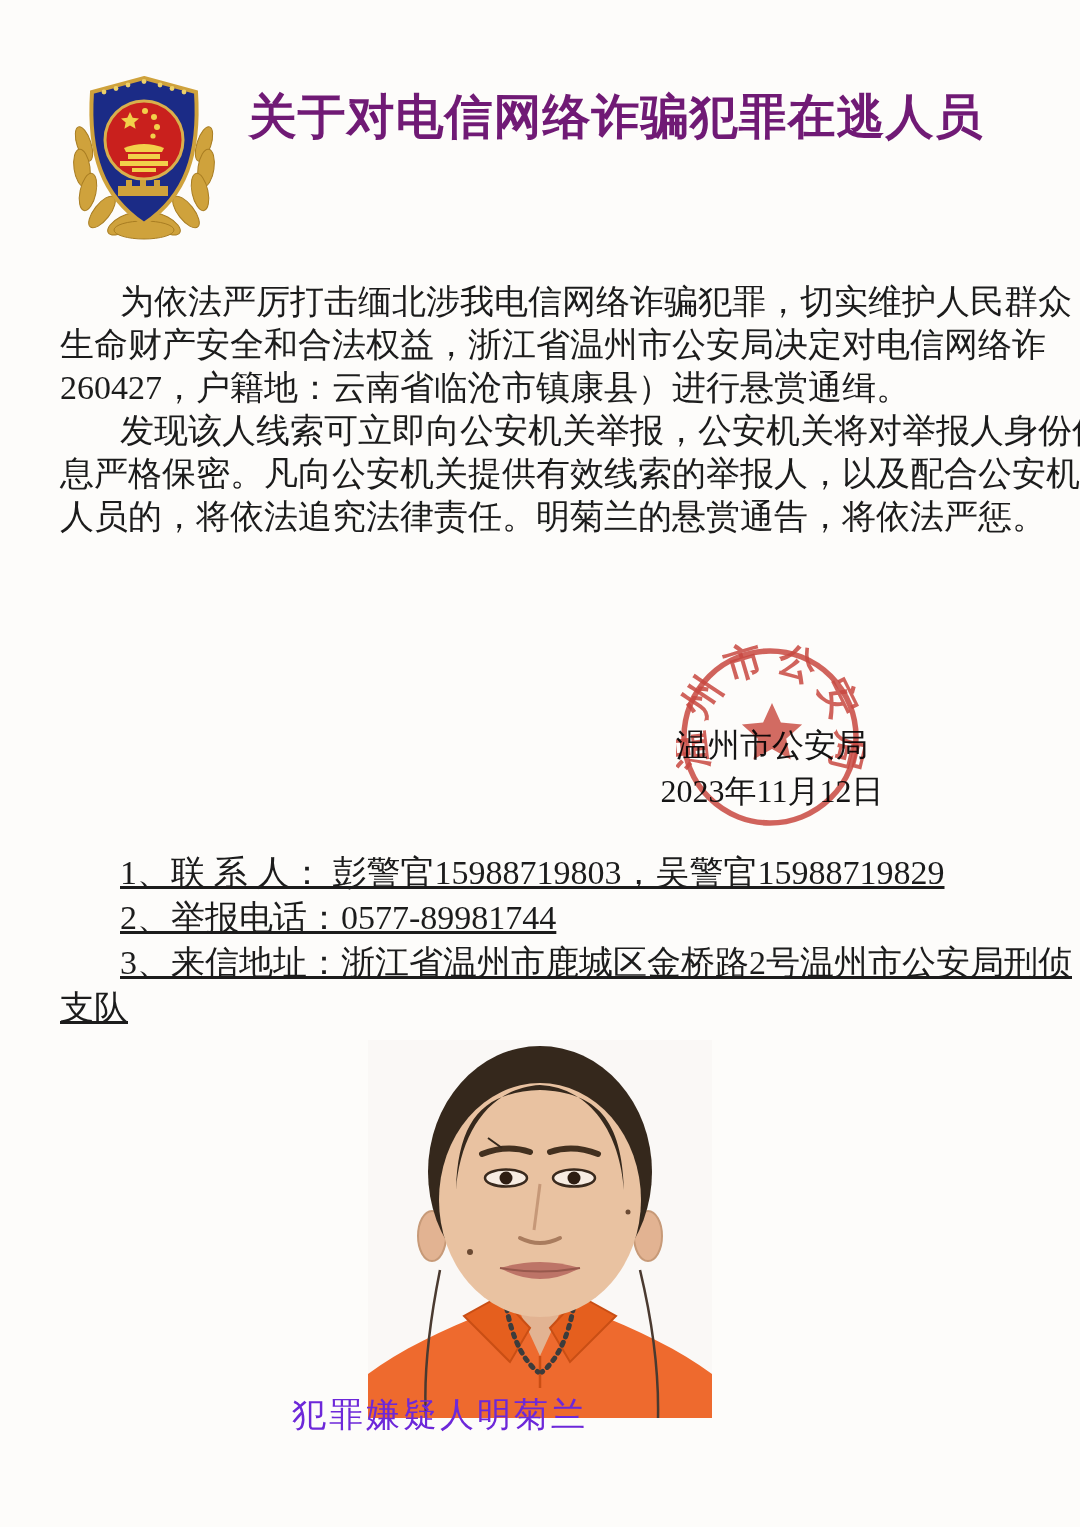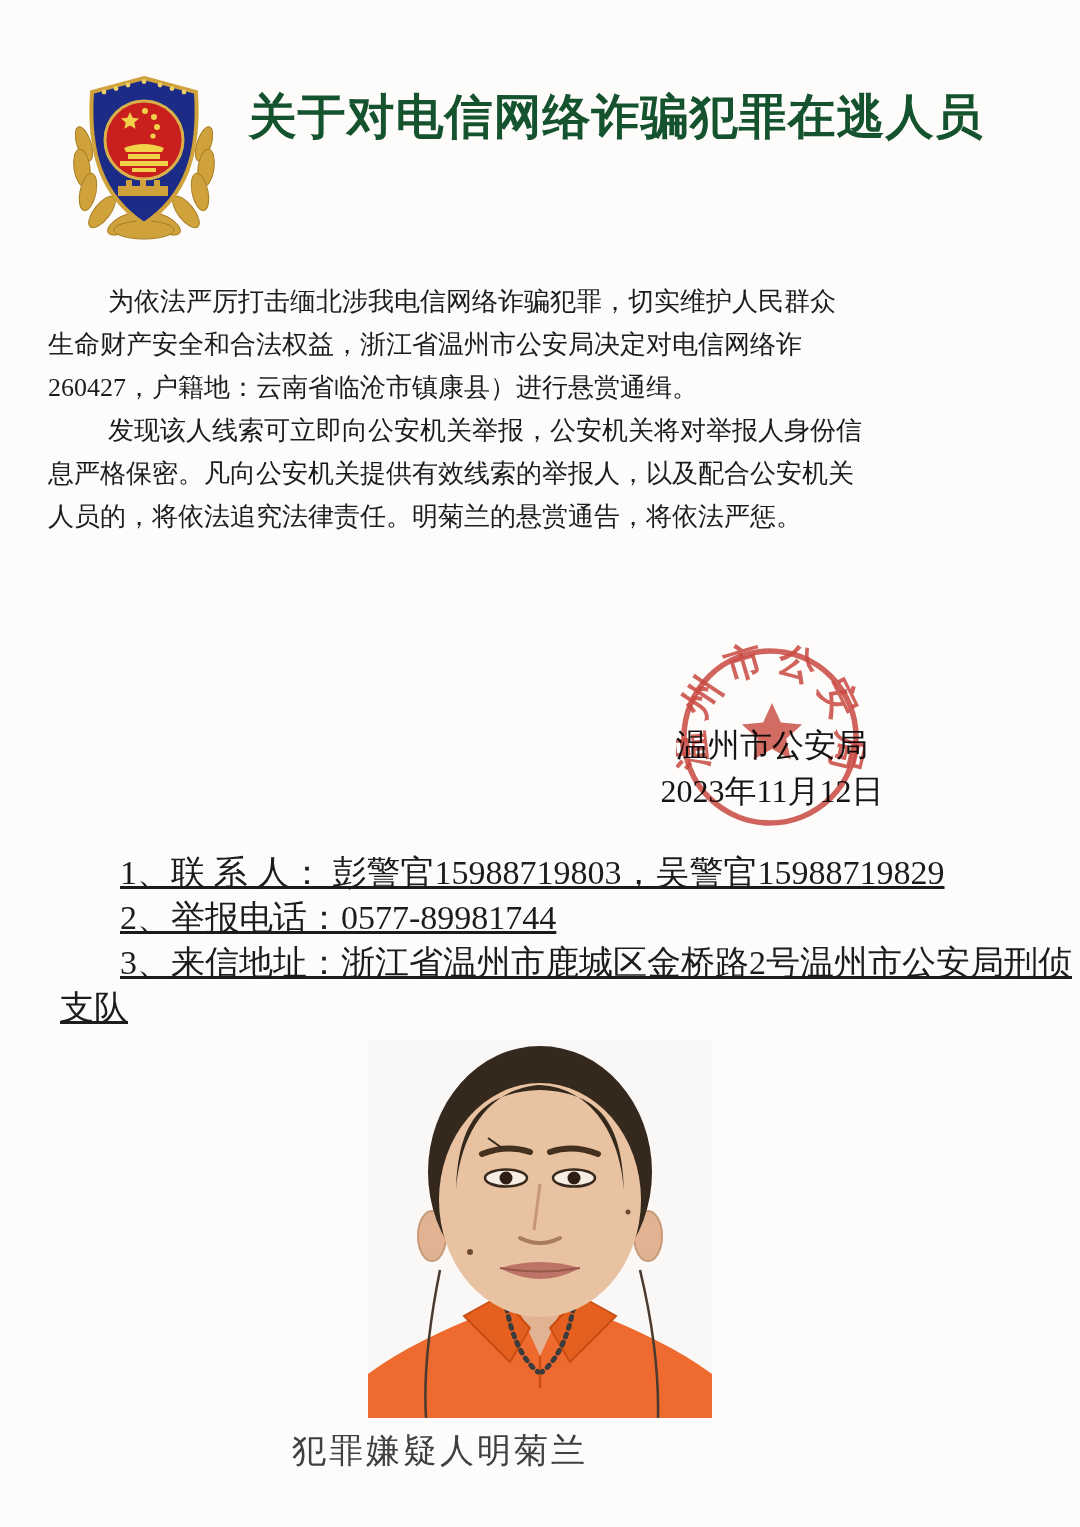--- a/index.html
+++ b/index.html
@@ -4,38 +4,38 @@
 <style>
   html,body{margin:0;padding:0;}
   body{
     width:1080px;height:1527px;position:relative;overflow:hidden;
     background:#fdfcfa;color:#1c1c1c;
     font-family:"Liberation Serif","DejaVu Serif",serif;
   }
   .emblem{position:absolute;left:62px;top:66px;width:164px;height:176px;}
   .title{
     position:absolute;left:236px;top:78px;width:760px;text-align:center;
-    font-weight:bold;color:#14532d;font-size:48px;line-height:78px;letter-spacing:1px;
+    font-weight:bold;color:#701a75;font-size:48px;line-height:78px;letter-spacing:1px;
   }
-  .bodytext{position:absolute;left:48px;top:280px;width:960px;font-size:26px;line-height:43px;}
+  .bodytext{position:absolute;left:60px;top:280px;width:960px;font-size:34px;line-height:43px;}
   .line{white-space:nowrap;}
   .indent{padding-left:60px;}
   .sig{
     position:absolute;left:562px;top:722px;width:420px;text-align:center;
     font-size:32px;line-height:46px;color:#151515;
   }
   .seal{
     position:absolute;left:676px;top:643px;width:188px;height:188px;
     mix-blend-mode:multiply;opacity:.92;
   }
   .contacts{position:absolute;left:60px;top:850px;width:960px;font-size:34px;line-height:45px;text-decoration:underline;}
   .photo{position:absolute;left:368px;top:1040px;width:344px;height:378px;}
   .caption{
-    position:absolute;left:0;top:1428px;width:880px;text-align:center;
-    font-size:34px;letter-spacing:3px;color:#404040;
+    position:absolute;left:0;top:1392px;width:880px;text-align:center;
+    font-size:34px;letter-spacing:3px;color:#6d28d9;
   }
   .sealtext{font-family:"Liberation Serif","DejaVu Serif",serif;font-weight:bold;}
 </style>
 </head>
 <body>
 
 <svg class="emblem" viewBox="0 0 164 176" aria-hidden="true">
 
   <g fill="#cfa23c" stroke="#a87d22" stroke-width="1">
     <ellipse cx="22" cy="78" rx="7" ry="18" transform="rotate(-18 22 78)"></ellipse>

